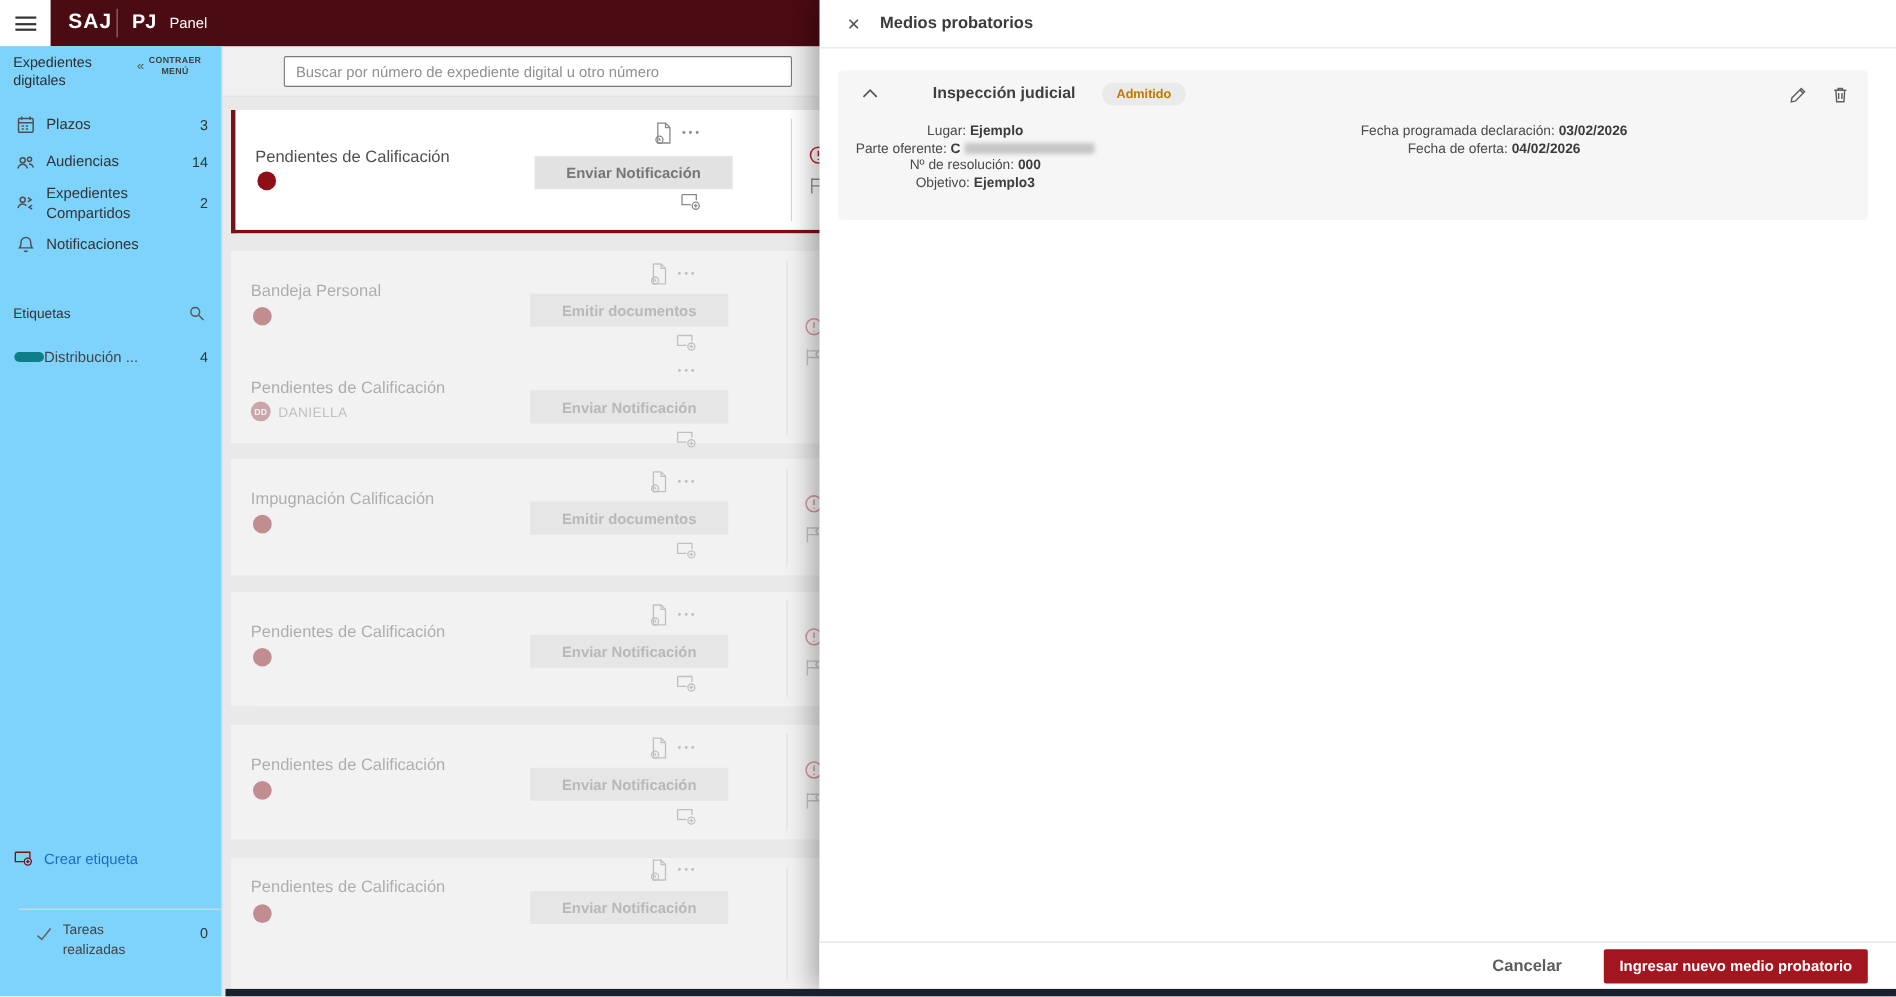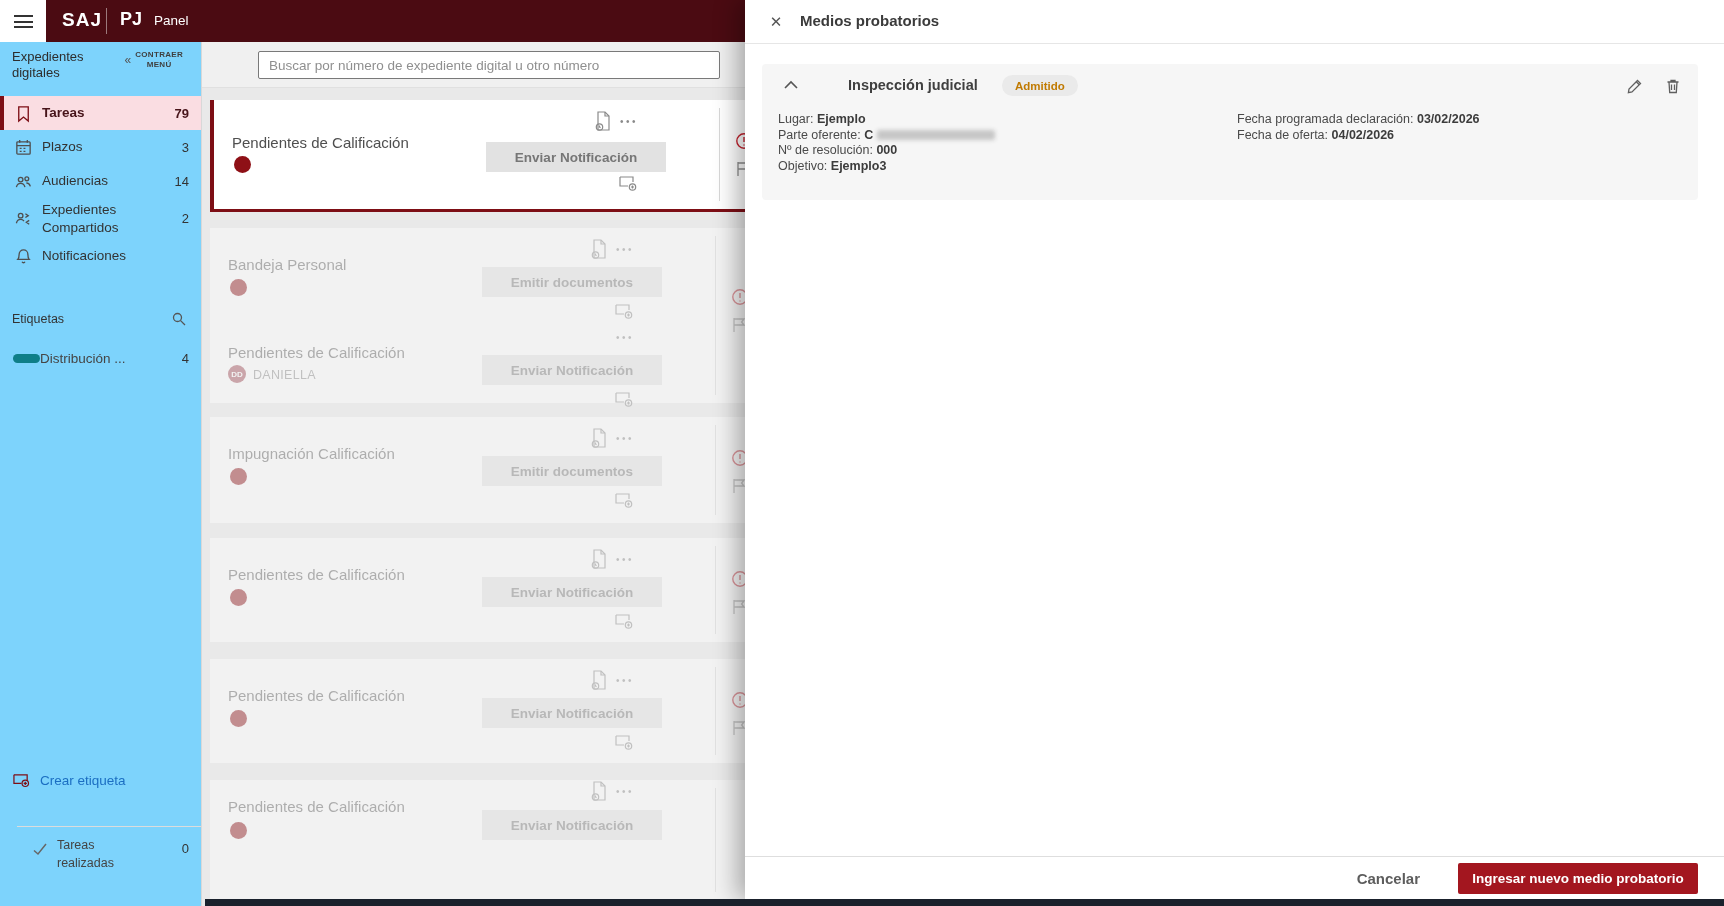--- a/index.html
+++ b/index.html
@@ -87,21 +87,21 @@
   .modal { position:absolute; top:0; left:745px; right:0; bottom:7px; background:#fff; z-index:5; box-shadow:-8px 0 22px rgba(0,0,0,.30); }
   .m-hdr { position:relative; height:44px; border-bottom:1px solid #e6e6e6; }
   .m-close { position:absolute; left:20px; top:11px; width:22px; height:22px; font-size:15px; color:#555; display:flex; align-items:center; justify-content:center; cursor:pointer; }
   .m-title { position:absolute; left:55px; top:12px; font-size:15px; font-weight:bold; color:#3b3b3b; }
   .ev-card { position:absolute; left:17px; right:26px; top:64px; height:136px; background:#f6f6f6; border-radius:4px; }
   .ev-chev { position:absolute; left:21px; top:15px; width:16px; height:12px; color:#555; cursor:pointer; }
   .ev-title { position:absolute; left:86px; top:13px; font-size:14.5px; font-weight:bold; color:#3f3f3f; }
   .ev-badge { position:absolute; left:240px; top:11px; height:21px; padding:0 13px; background:#eaeaea; border-radius:11px; display:flex; align-items:center; font-size:11.5px; font-weight:bold; color:#c07a02; }
   .ev-edit { position:absolute; right:54px; top:13px; width:18px; height:18px; color:#5f5f5f; cursor:pointer; }
   .ev-del { position:absolute; right:16px; top:13px; width:18px; height:18px; color:#5f5f5f; cursor:pointer; }
-  .f-col { position:absolute; top:48px; font-size:12.5px; color:#4a4a4a; line-height:15.5px; }
+  .f-col { position:absolute; top:48px; font-size:12.5px; color:#4a4a4a; line-height:15.5px;text-align:center; }
   .f-col.left { left:16px; }
   .f-col.right { left:475px; }
   .f-col b { color:#3c3c3c; }
   .redact { display:inline-block; width:118px; height:10px; background:#c6c6c6; border-radius:2px; filter:blur(2px); vertical-align:middle; margin-left:4px; }
   .m-footer { position:absolute; left:0; right:0; bottom:0; height:43px; border-top:1px solid #dedede; display:flex; align-items:center; justify-content:flex-end; padding-right:26px; gap:38px; background:#fff; }
   .btn-cancel { background:none; border:none; font-size:15px; font-weight:bold; color:#5d5d5d; font-family:inherit; cursor:pointer; }
   .btn-primary { width:240px; height:31px; background:#a3161f; color:#fff; border:none; border-radius:2px; font-size:13.5px; font-weight:bold; font-family:inherit; cursor:pointer; }
 
   .bottombar { position:absolute; left:205px; right:0; bottom:0; height:7px; background:#1a212c; z-index:6; }
 
@@ -124,29 +124,20 @@
 
   <div class="sidebar">
     <div class="sb-top">
       <div class="sb-title">Expedientes digitales</div>
       <div class="collapse">
         <span class="chev">«</span>
         <span class="txt">CONTRAER<br>MENÚ</span>
       </div>
     </div>
     <div class="nav">
-      <div class="nav-item active">
-        <span class="nav-ic">
-            <svg viewBox="0 0 20 20" fill="none" stroke="currentColor" stroke-width="1.4">
-              <path d="M5 3h10v15l-5-4.2L5 18z"></path>
-            </svg>
-          </span>
-        <span class="nav-label">Tareas</span>
-        <span class="nav-count">79</span>
-      </div>
       <div class="nav-item">
         <span class="nav-ic">
             <svg viewBox="0 0 20 20" fill="none" stroke="currentColor" stroke-width="1.4">
               <rect x="3" y="4" width="14" height="13" rx="1"></rect>
               <path d="M3 8h14M6 2v3M14 2v3M6 11h2M10 11h2M14 11h0M6 14h2M10 14h2"></path>
             </svg>
           </span>
         <span class="nav-label">Plazos</span>
         <span class="nav-count">3</span>
       </div>

